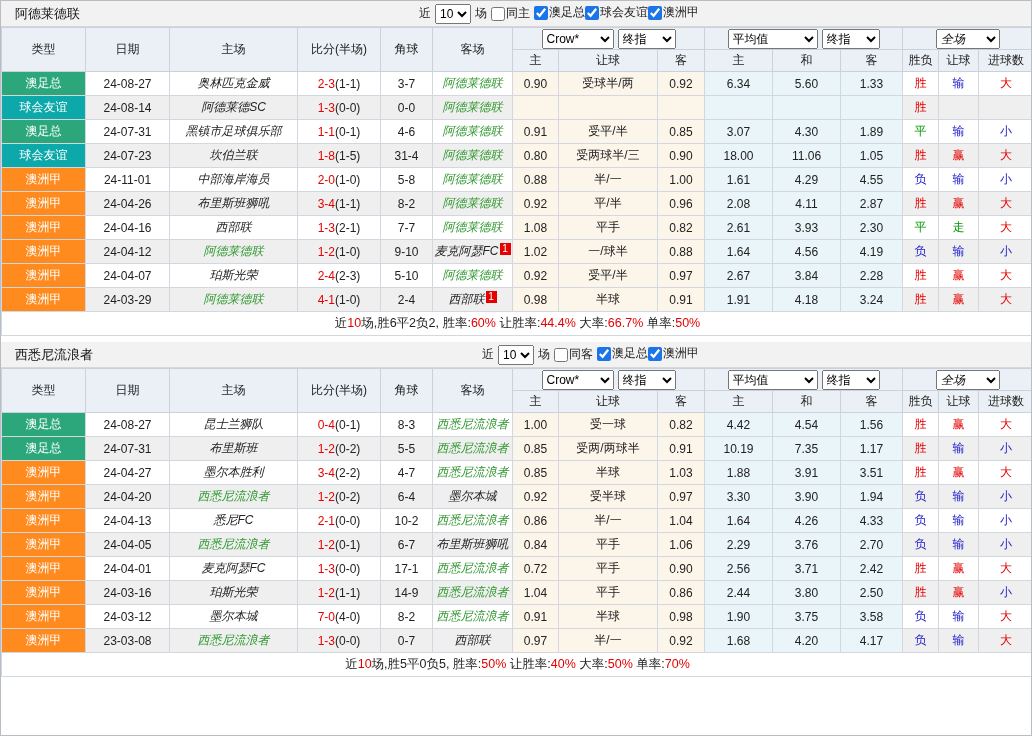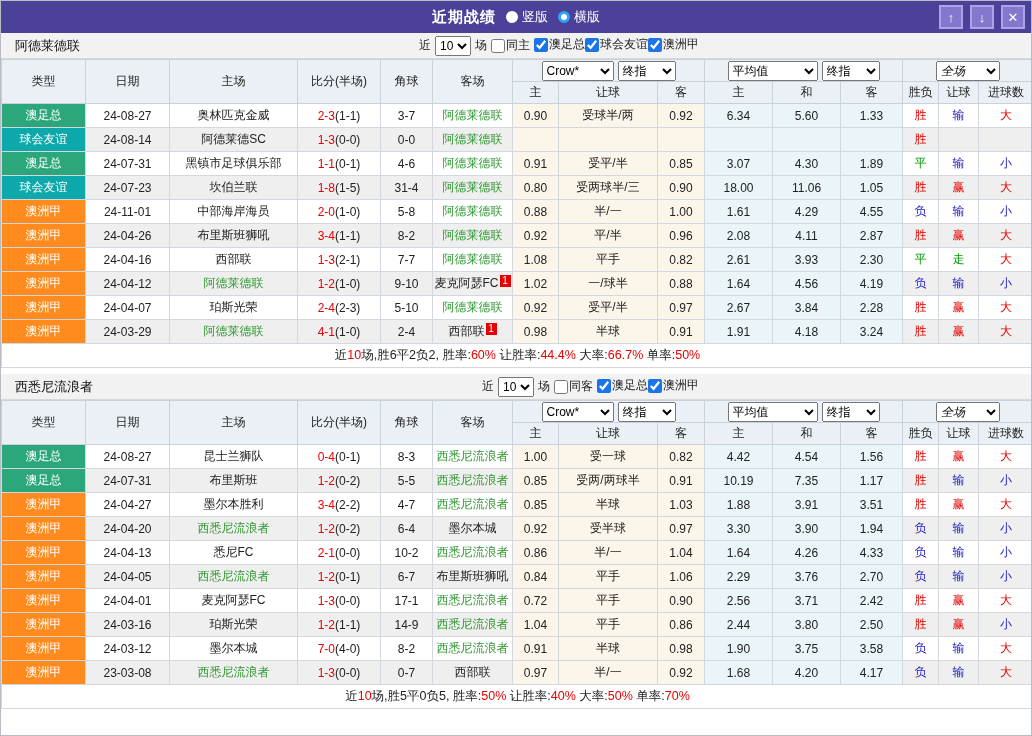--- a/index.html
+++ b/index.html
@@ -29,56 +29,32 @@
   table.grid { border-collapse:collapse; table-layout:fixed; width:1032px; }
   .grid th, .grid td { border:1px solid #D3D8E0; padding:0 1px; text-align:center; white-space:nowrap; overflow:hidden; }
   .grid thead th { background:#EBF0F6; border-color:#C9D1DB; font-weight:normal; height:22px; font-size:12px; color:#222; }
   .grid thead select { font-size:12px; height:20px; margin:0 2px; }
   select.w-bk { min-width:72px; } select.w-st { min-width:58px; } select.w-avg { min-width:90px; } select.w-all { min-width:64px;font-style:italic; }
   .grid tbody td { height:24px; background:#fff; }
   .grid tbody tr.alt td.p { background:#EFEFEF; }
   .grid td.cream { background:#FCF5EA; }
   .grid td.blue { background:#E9F5F9; }
   .grid td.league { color:#fff; }
-  .team { color:#222; }
+  .team { color:#222;font-style:italic; }
   .team.focal { color:#339933; }
   .card { display:inline-block; background:#E60000; color:#fff; font-size:10px; line-height:12px; min-width:11px; text-align:center; vertical-align:top; margin-left:1px; }
   .score-red { color:#E60000;text-align:right; }
   .grid tfoot td { height:24px; background:#fff; font-size:12.5px; color:#222; }
   .red { color:#E60000; }
 </style>
 </head>
 <body>
 
 <div class="window">
 
-  <div class="titlebar">
-    <div class="title-center">
-      <span class="title-text">近期战绩</span>
-      <span class="radio-opt">
-        <span class="radio-dot"></span>
-        <span>竖版</span>
-      </span>
-      <span class="radio-opt">
-        <span class="radio-dot sel"></span>
-        <span>横版</span>
-      </span>
-    </div>
-    <div class="win-controls">
-      <div class="win-btn">
-          <span>↑</span>
-        </div>
-      <div class="win-btn">
-          <span>↓</span>
-        </div>
-      <div class="win-btn">
-          <span>✕</span>
-        </div>
-    </div>
-  </div>
 
   <div class="bar">
     <span class="team-name">阿德莱德联</span>
     <span class="filters">
       <span>近</span>
       <select><option>10</option></select>
       <span>场</span>
       <label class="cb">
         <input type="checkbox" style="">
         <span>同主</span>

